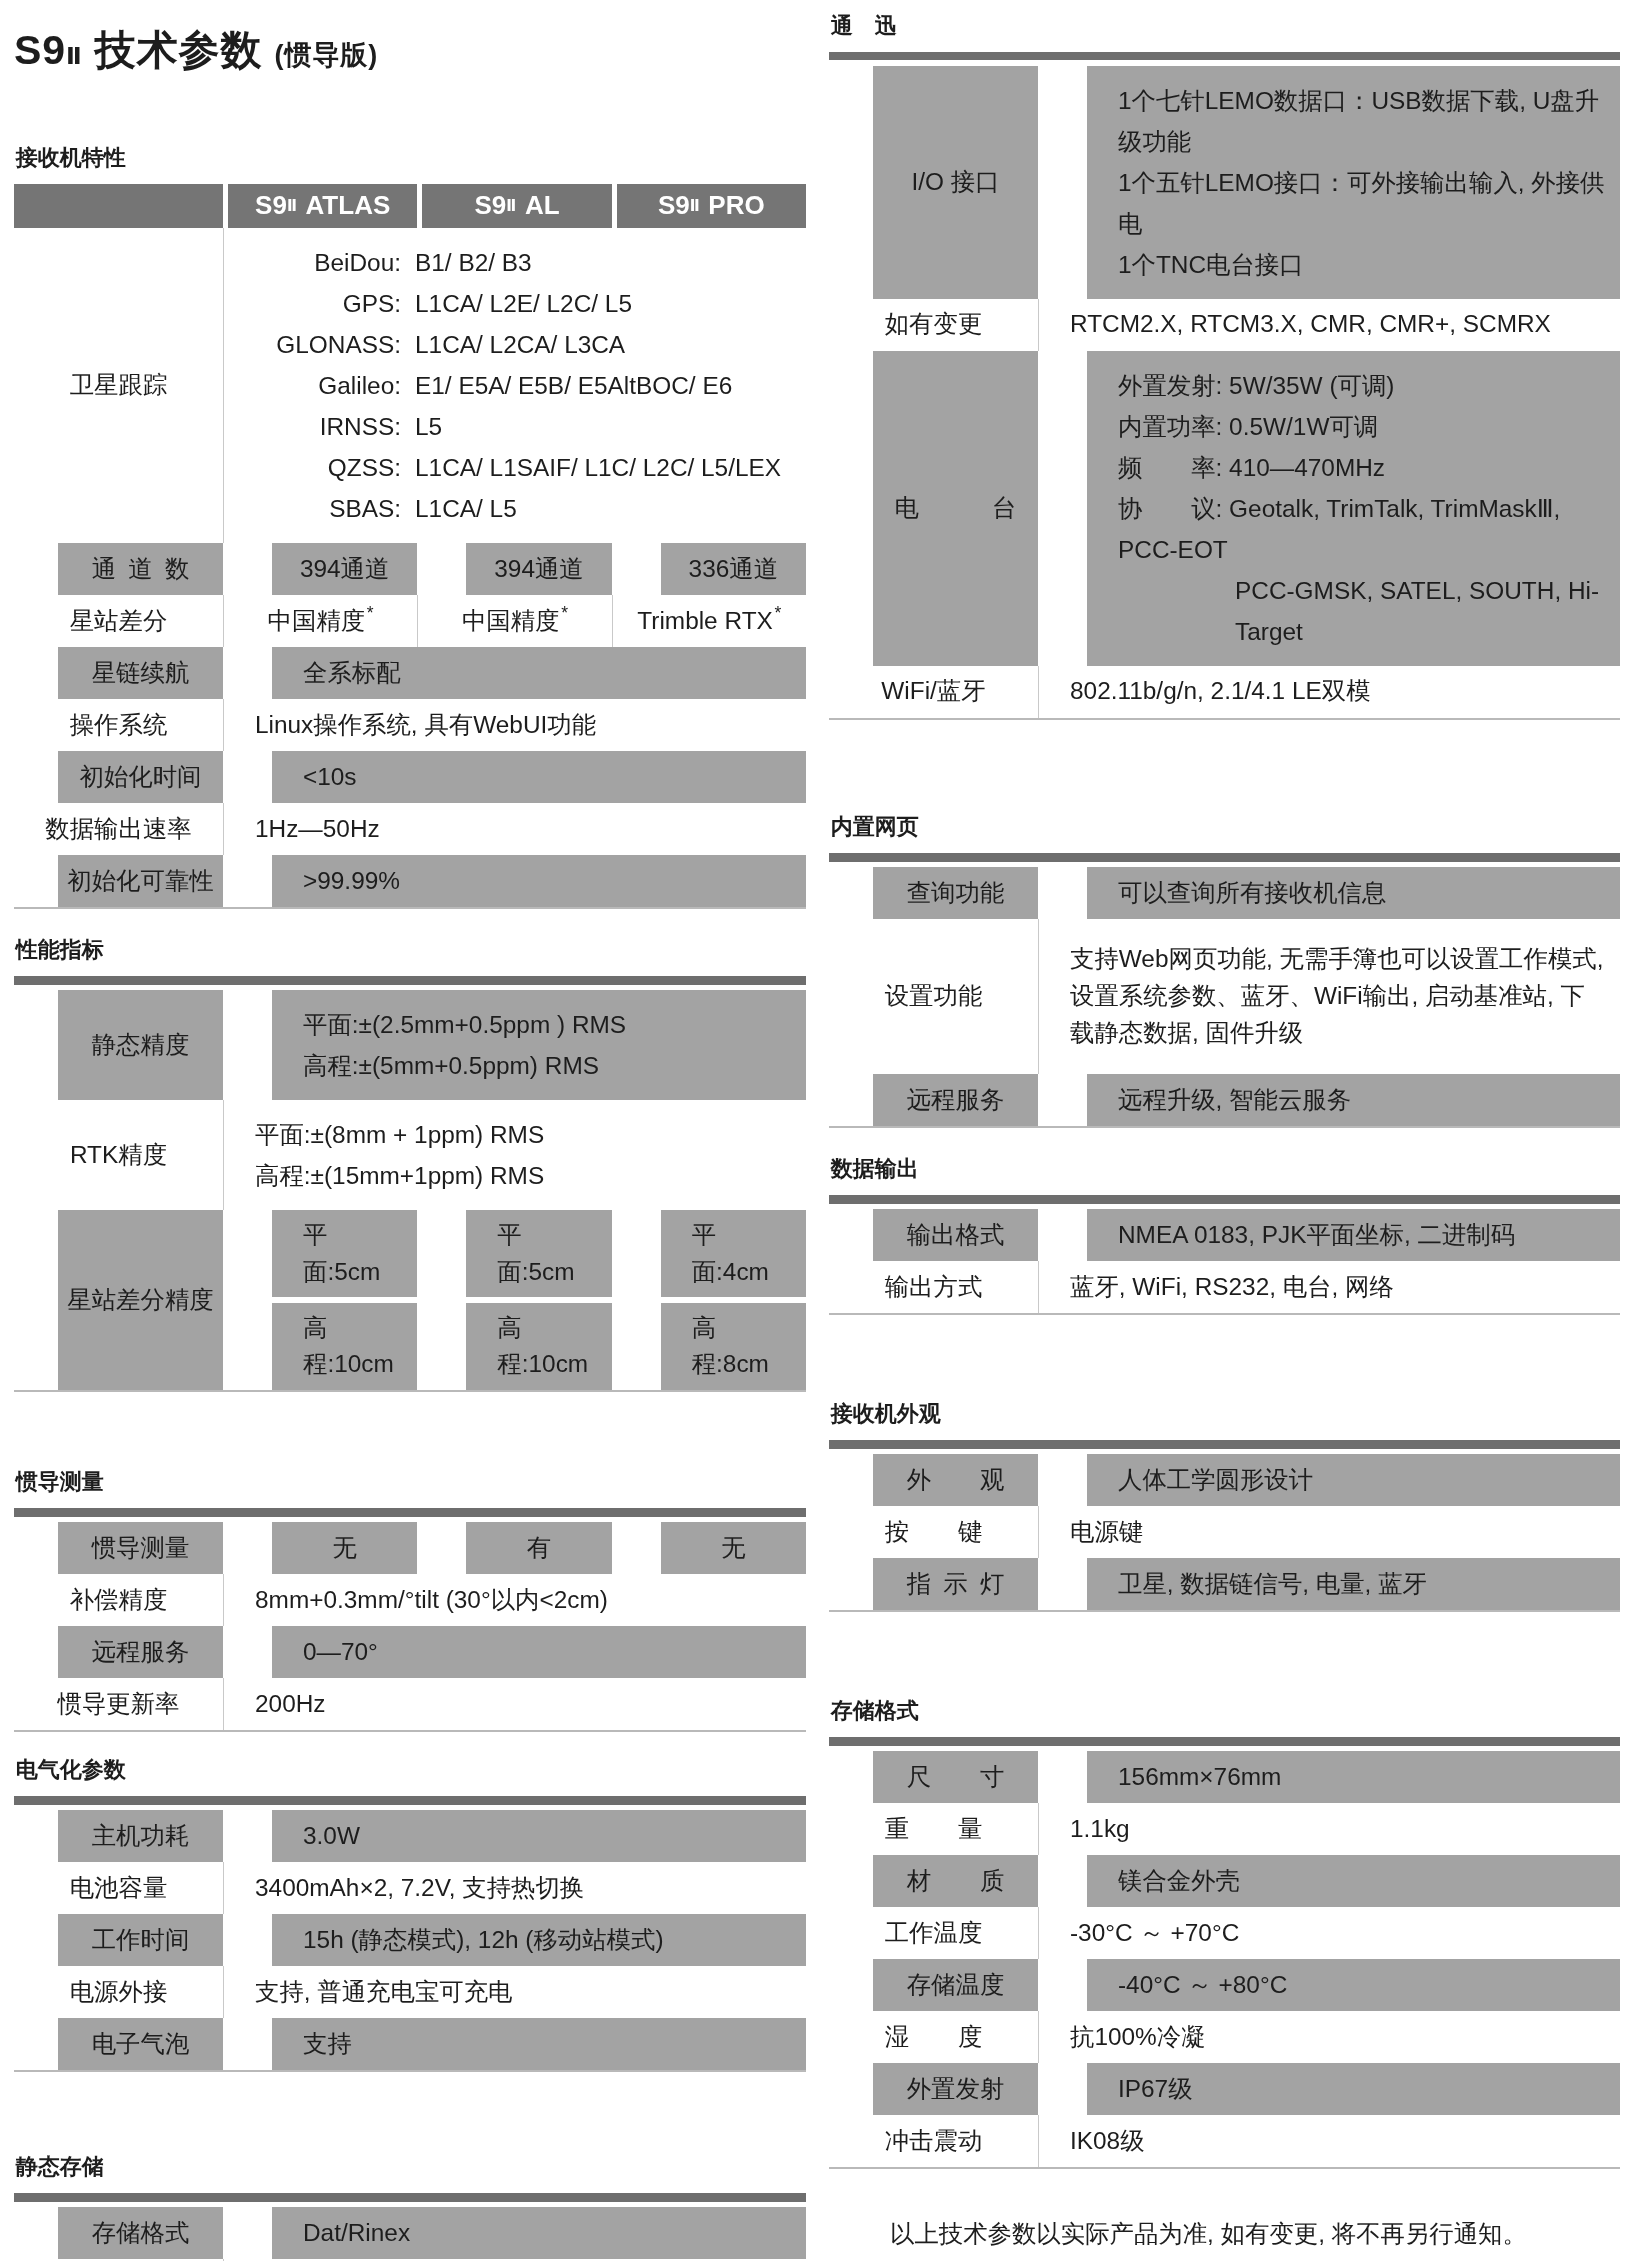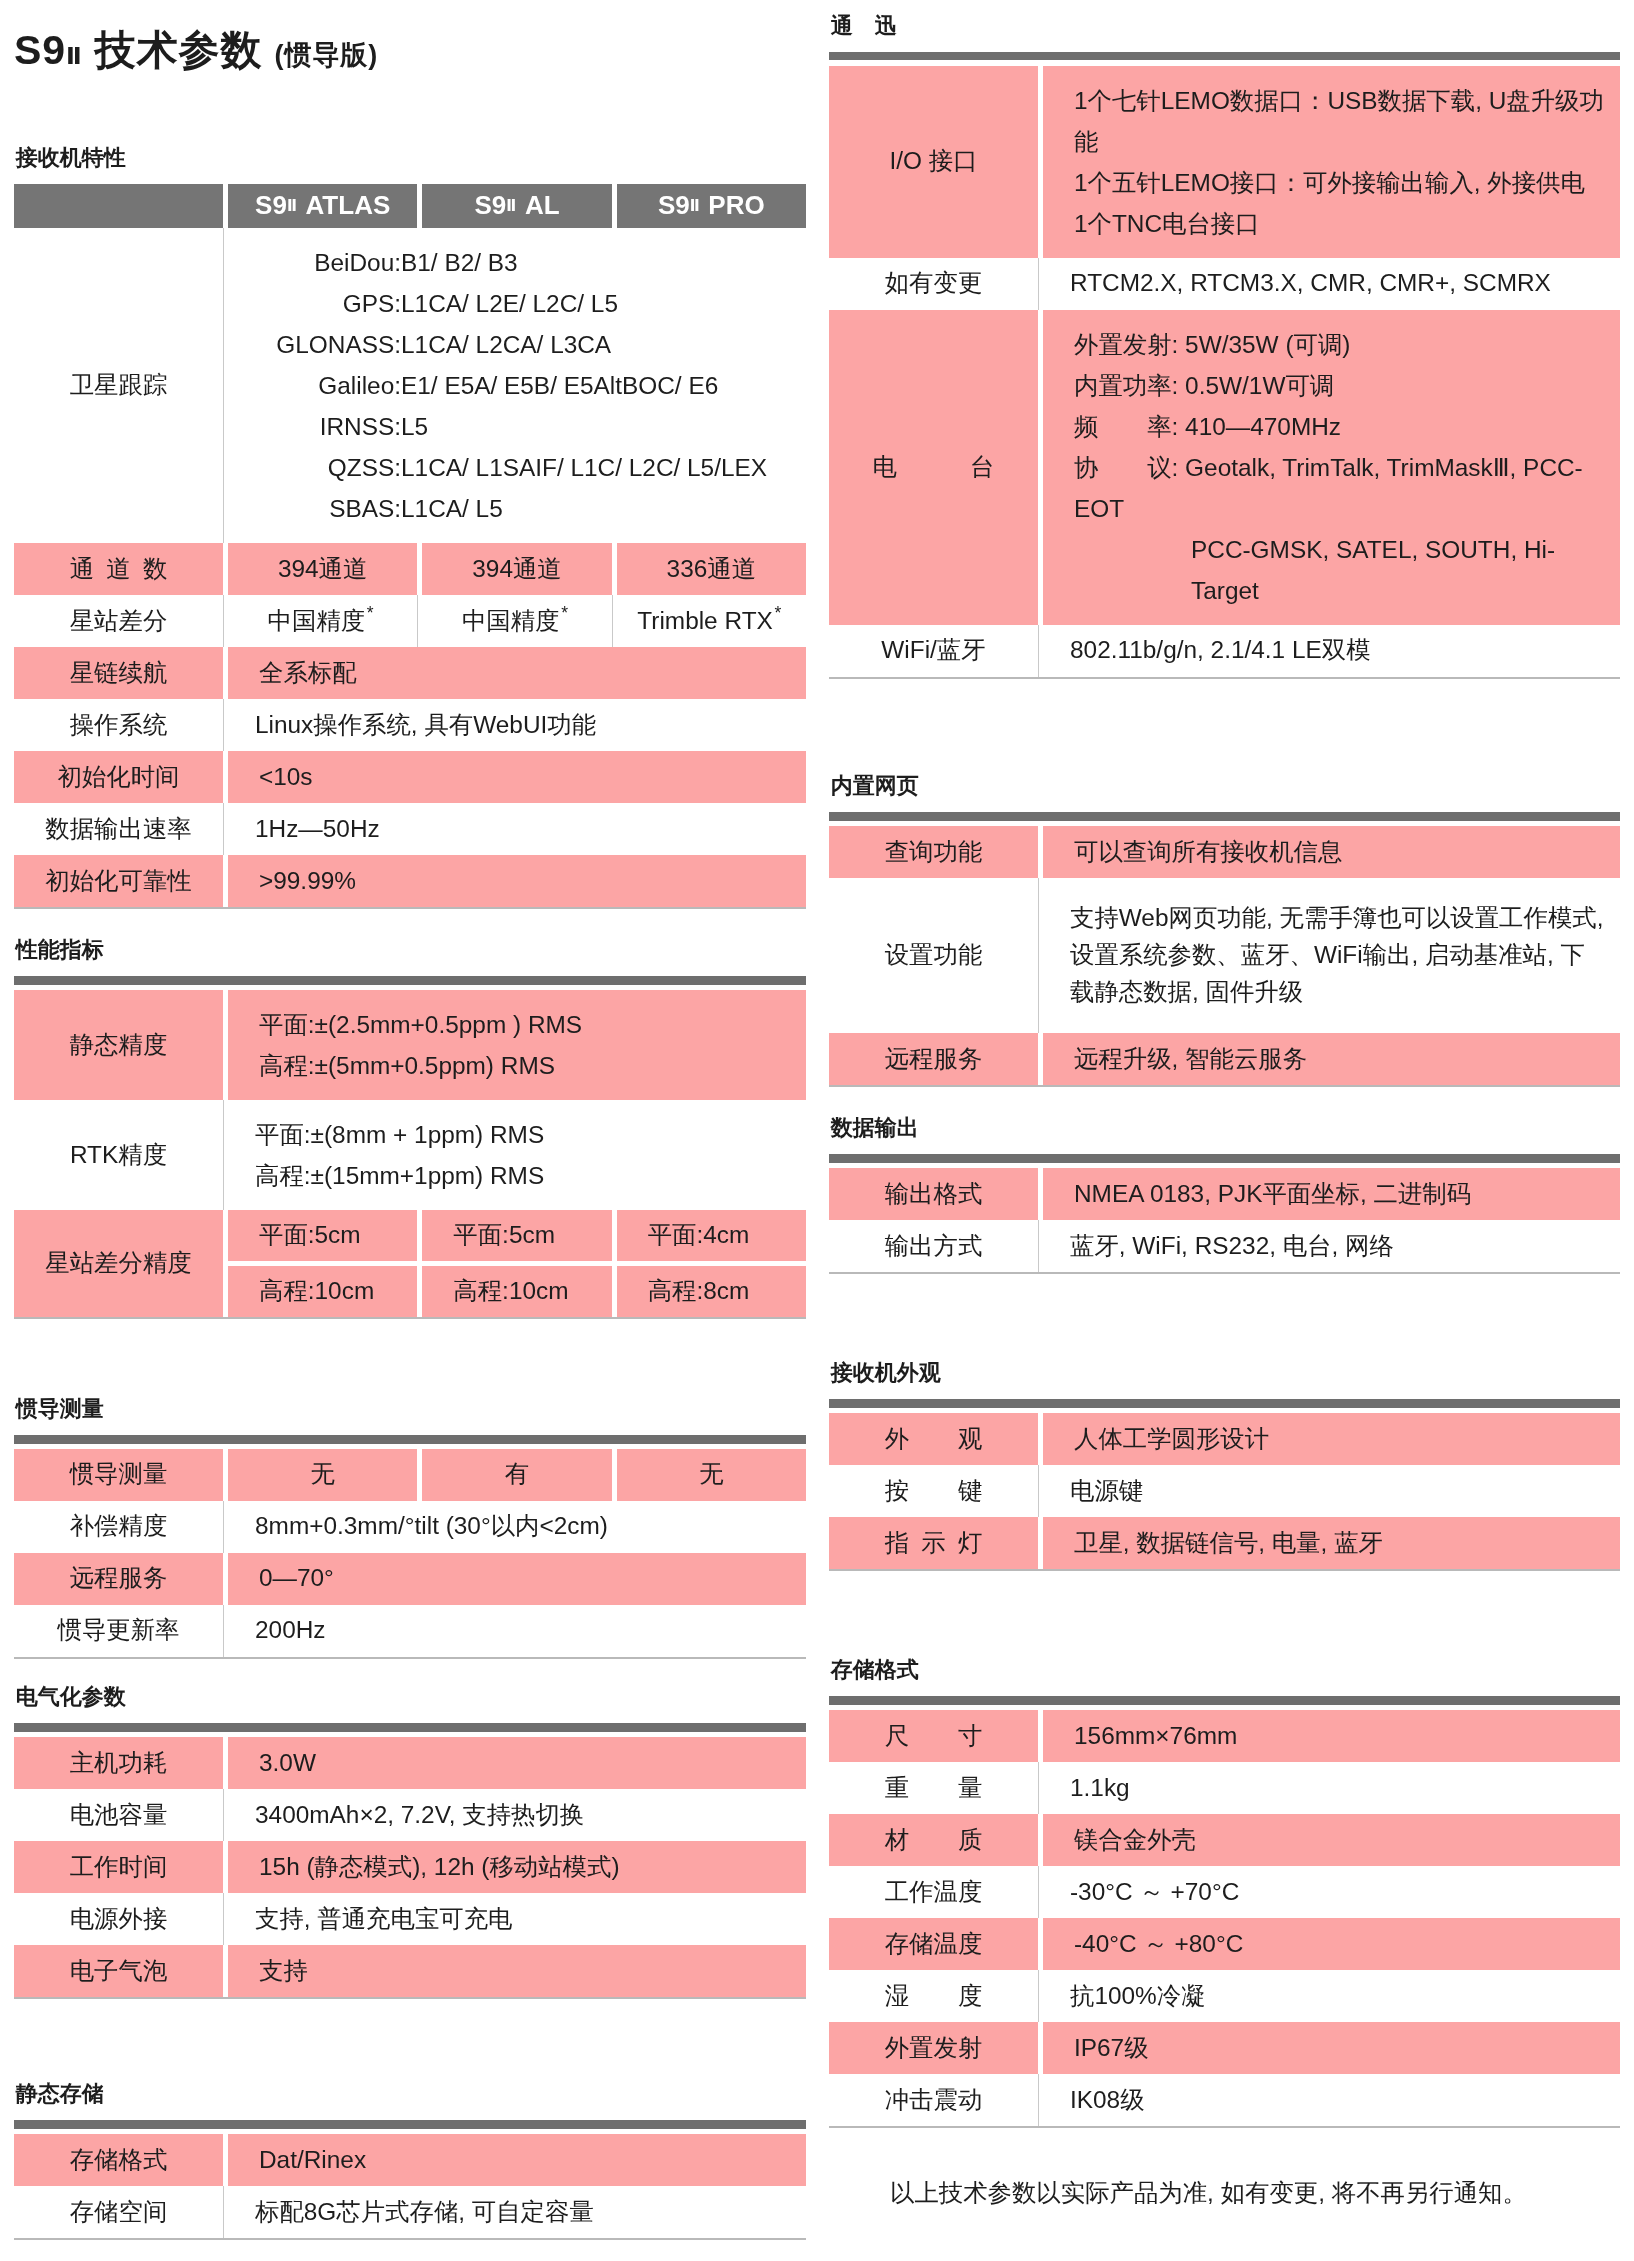--- a/index.html
+++ b/index.html
@@ -33,34 +33,34 @@
   .topbar { height: 8.7px; background: #6e6e6e; margin-bottom: 5.2px; }
 
   .row { display: grid; grid-template-columns: 209px 1fr; }
   .row.cols3 { grid-template-columns: 209px 1fr 1fr 1fr; }
 
   .cell {
     display: flex; align-items: center;
     min-height: 52px; font-size: 24.4px; line-height: 1.5;
     background: #ffffff; white-space: pre-wrap;
   }
-  .s .cell { background: #fca5a5; }
+  .s .cell { background: #a3a3a3; margin-left: 44px; }
   .cell + .cell { border-left: 1.7px solid #c9c9c9; }
   .s .cell + .cell, .hdr .cell + .cell { border-left: 5.2px solid #ffffff; }
 
   .label { justify-content: center; text-align: center; padding: 5.2px 8.7px; }
   .value { padding: 7px 14px 7px 31px; }
   .value.center { justify-content: center; text-align: center; padding: 5.2px 5.2px; }
 
   .hdr .cell { background: #757575; color: #ffffff; min-height: 44px; font-weight: bold; font-size: 26px; justify-content: center; }
 
   .value.lines { flex-direction: column; align-items: flex-start; justify-content: center; padding-top: 14px; padding-bottom: 14px; }
   .value.lines > div { line-height: 1.68; }
   .sat .sat-line { display: flex; line-height: 1.58; }
-  .sat-n { width: 146px; text-align: right; margin-right: 0; flex: none; }
+  .sat-n { width: 146px; text-align: right; margin-right: 14px; flex: none; }
   .indent { padding-left: 117px; }
 
   .ast { font-size: 0.72em; position: relative; top: -0.45em; margin-left: 1.7px; }
 
   .sbs { grid-template-columns: 209px 1fr 1fr 1fr; row-gap: 5.2px; }
   .sbs .label { grid-row: 1 / span 2; }
   .sbs .cell { min-height: 49px; }
   .tall2 .cell { min-height: 103px; }
   .io-row .cell { min-height: 164px; }
   .radio-row .cell { min-height: 216px; }

